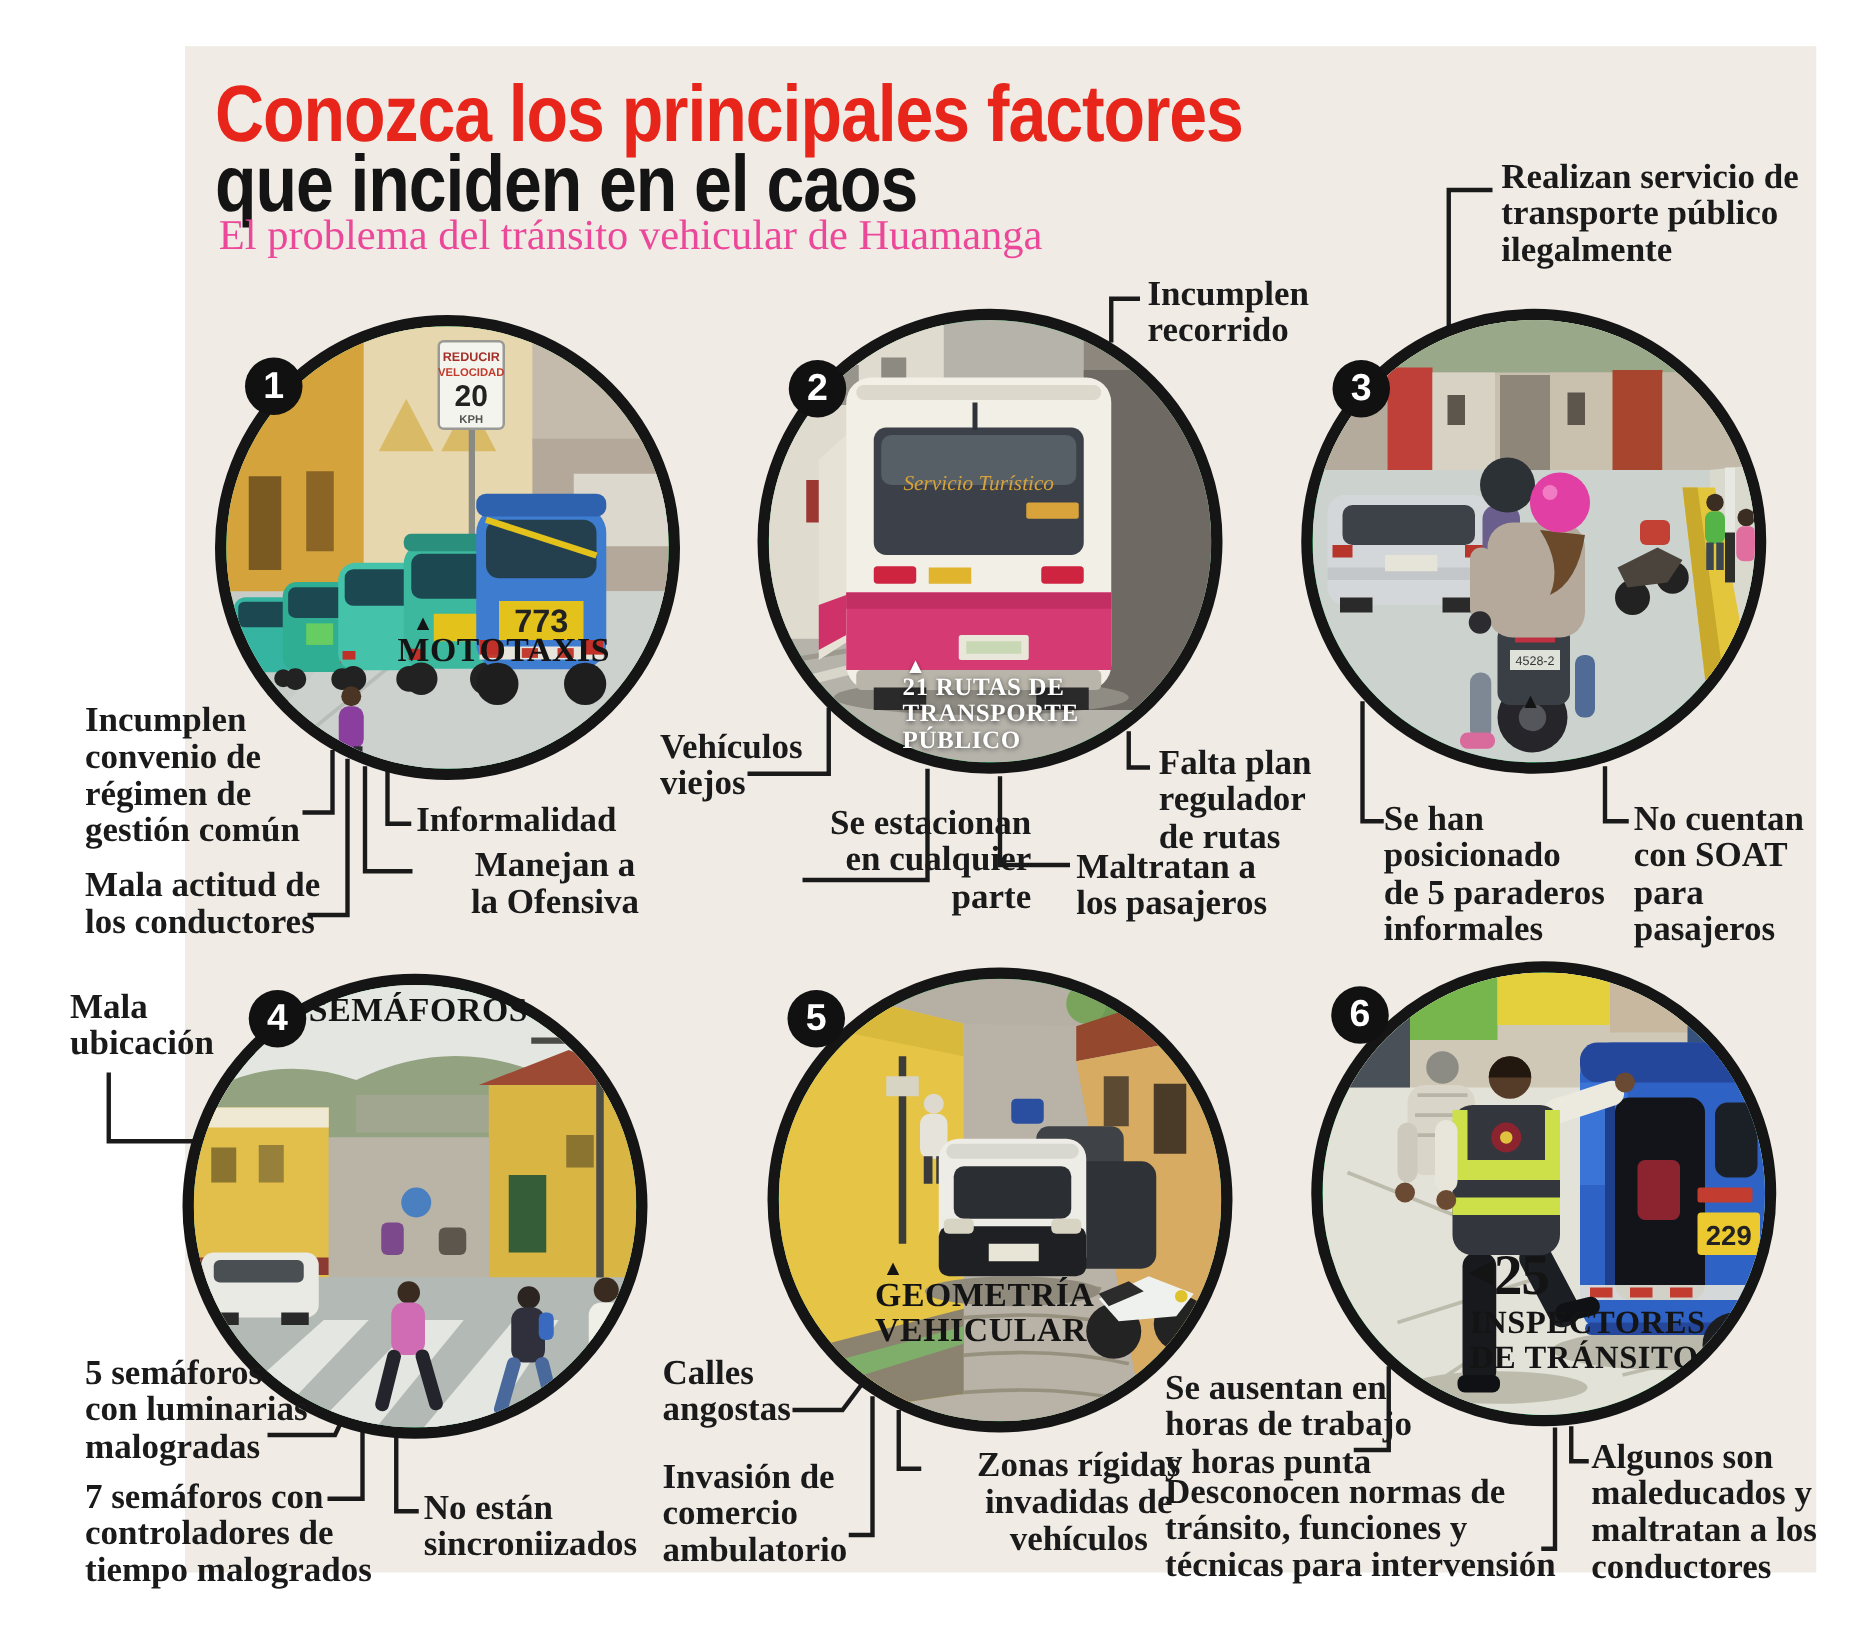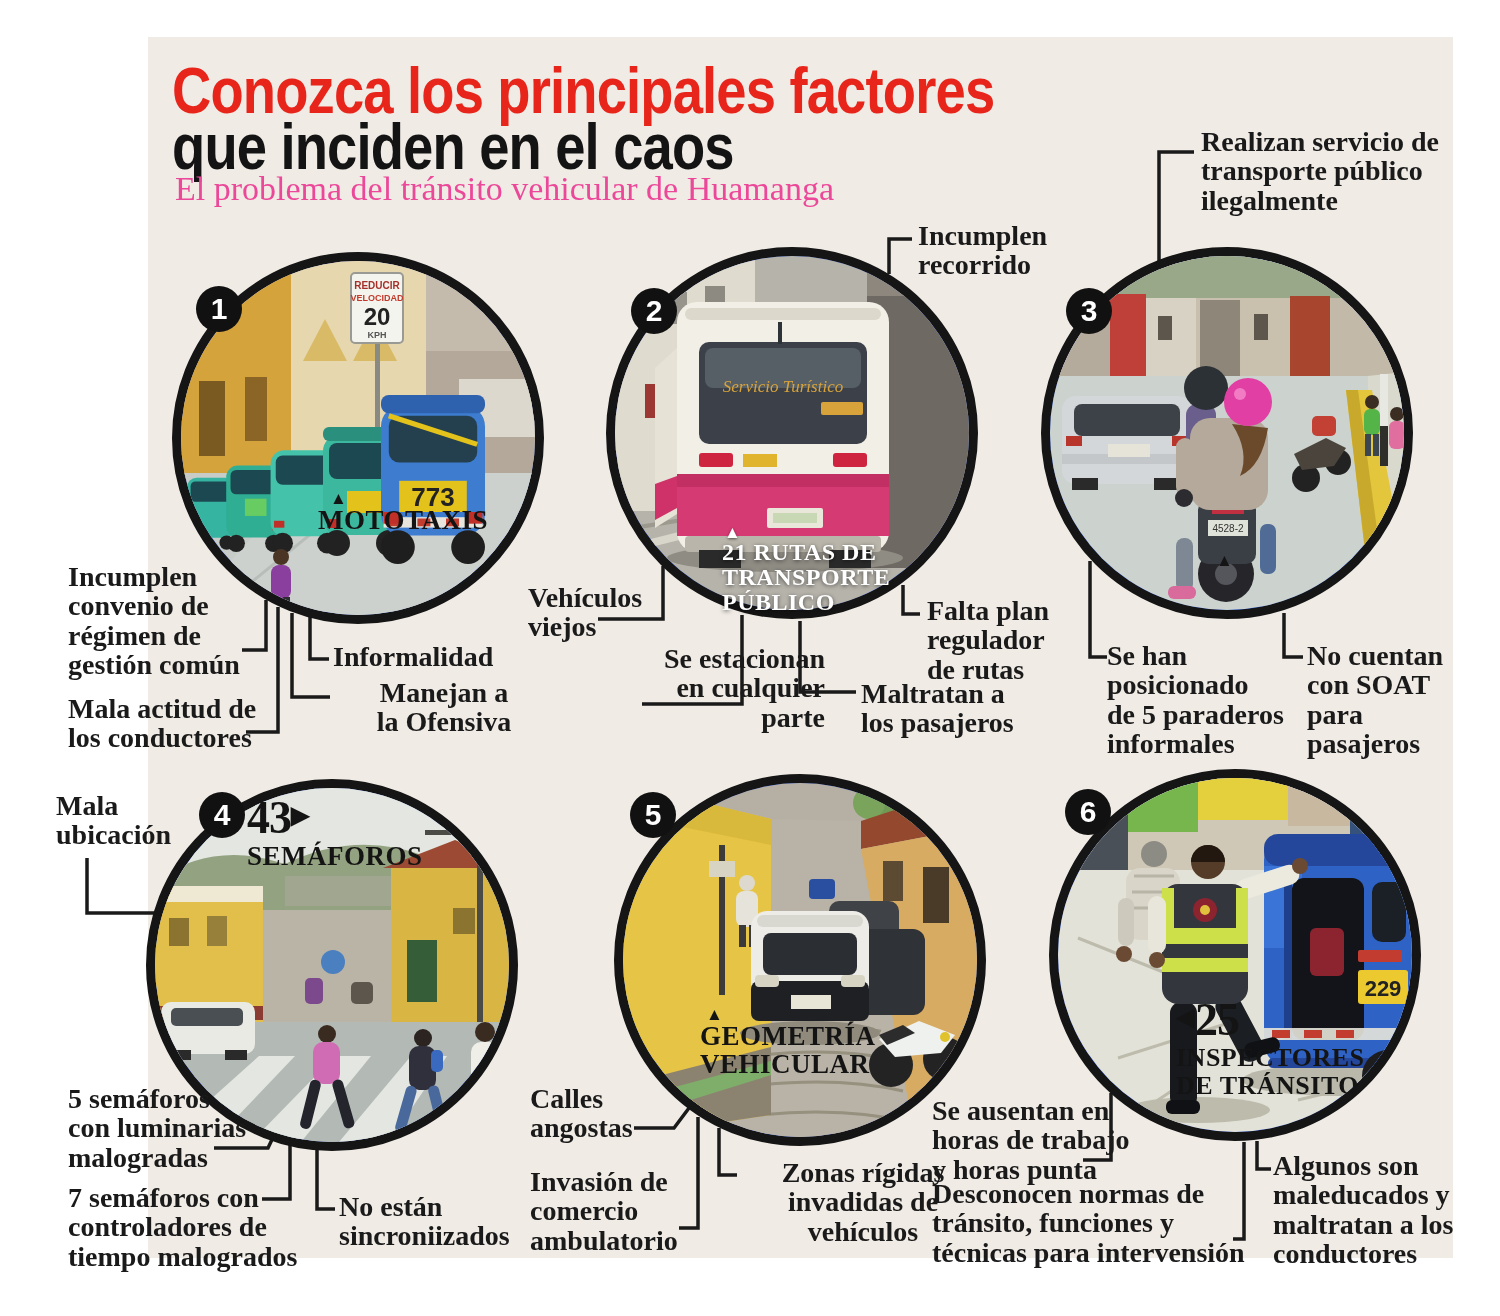--- a/index.html
+++ b/index.html
@@ -6,21 +6,21 @@
   .canvas{position:relative;width:1500px;height:1316px;background:#ffffff;overflow:hidden;
           font-family:"Liberation Serif",serif;}
   .panel{position:absolute;left:148px;top:37px;width:1305px;height:1221px;background:#f0ebe5;z-index:0;}
   .title1,.title2{position:absolute;left:172px;font-family:"Liberation Sans",sans-serif;font-weight:bold;
           font-size:64px;letter-spacing:-1px;white-space:nowrap;transform:scaleX(.85);transform-origin:left top;z-index:2;}
   .title1{top:54px;color:#e8251b;}
   .title2{top:110px;color:#141414;}
   .subtitle{position:absolute;left:175px;top:170px;font-size:34px;color:#ec4899;z-index:2;white-space:nowrap;}
   .lines{position:absolute;left:0;top:0;width:1500px;height:1316px;z-index:1;pointer-events:none;}
   .circle{position:absolute;width:354px;height:354px;border:9px solid #151515;border-radius:50%;
-          overflow:hidden;background:#1d4ed8;z-index:2;}
+          overflow:hidden;background:#22c55e;z-index:2;}
   .circle svg{display:block;width:100%;height:100%;}
   .badge{position:absolute;width:46px;height:46px;border-radius:50%;background:#111;color:#fff;
          font-family:"Liberation Sans",sans-serif;font-weight:bold;font-size:30px;display:flex;
          align-items:center;justify-content:center;z-index:4;}
   .clabel{position:absolute;z-index:3;font-family:"Liberation Serif",serif;font-weight:bold;
           color:#141414;line-height:1.05;letter-spacing:.5px;}
   .clabel.lt-white{color:#ffffff;text-shadow:0 1px 4px rgba(0,0,0,.6);}
   .marker{position:absolute;z-index:3;font-size:17px;color:#141414;line-height:1;}
   .marker.white{color:#ffffff;text-shadow:0 1px 3px rgba(0,0,0,.6);}
   .statline{white-space:nowrap;}
@@ -441,30 +441,29 @@
   <div class="badge" style="left:1065px;top:789px;">
       <span>6</span>
     </div>
 
   <div class="marker" style="left:330px;top:490px;">▲</div>
   <div class="clabel" style="left:318px;top:506px;font-size:27px;">
     <div>MOTOTAXIS</div>
   </div>
 
   <div class="marker white" style="left:724px;top:524px;">▲</div>
-  <div class="clabel lt-white" style="left:722px;top:540px;font-size:24px;">
+  <div class="clabel lt-white" style="left:722px;top:540px;font-size:20px;">
     <div>21 RUTAS DE</div>
     <div>TRANSPORTE</div>
     <div>PÚBLICO</div>
   </div>
 
   <div class="marker" style="left:1216px;top:552px;">▲</div>
 
   <div class="clabel" style="left:247px;top:794px;font-size:27px;">
-    <div class="statline"><span class="stat">43</span><span class="statmk">▶</span></div>
     <div>SEMÁFOROS</div>
   </div>
 
   <div class="marker" style="left:706px;top:1006px;">▲</div>
   <div class="clabel" style="left:700px;top:1022px;font-size:27px;">
     <div>GEOMETRÍA</div>
     <div>VEHICULAR</div>
   </div>
 
   <div class="clabel" style="left:1176px;top:996px;font-size:26px;">

